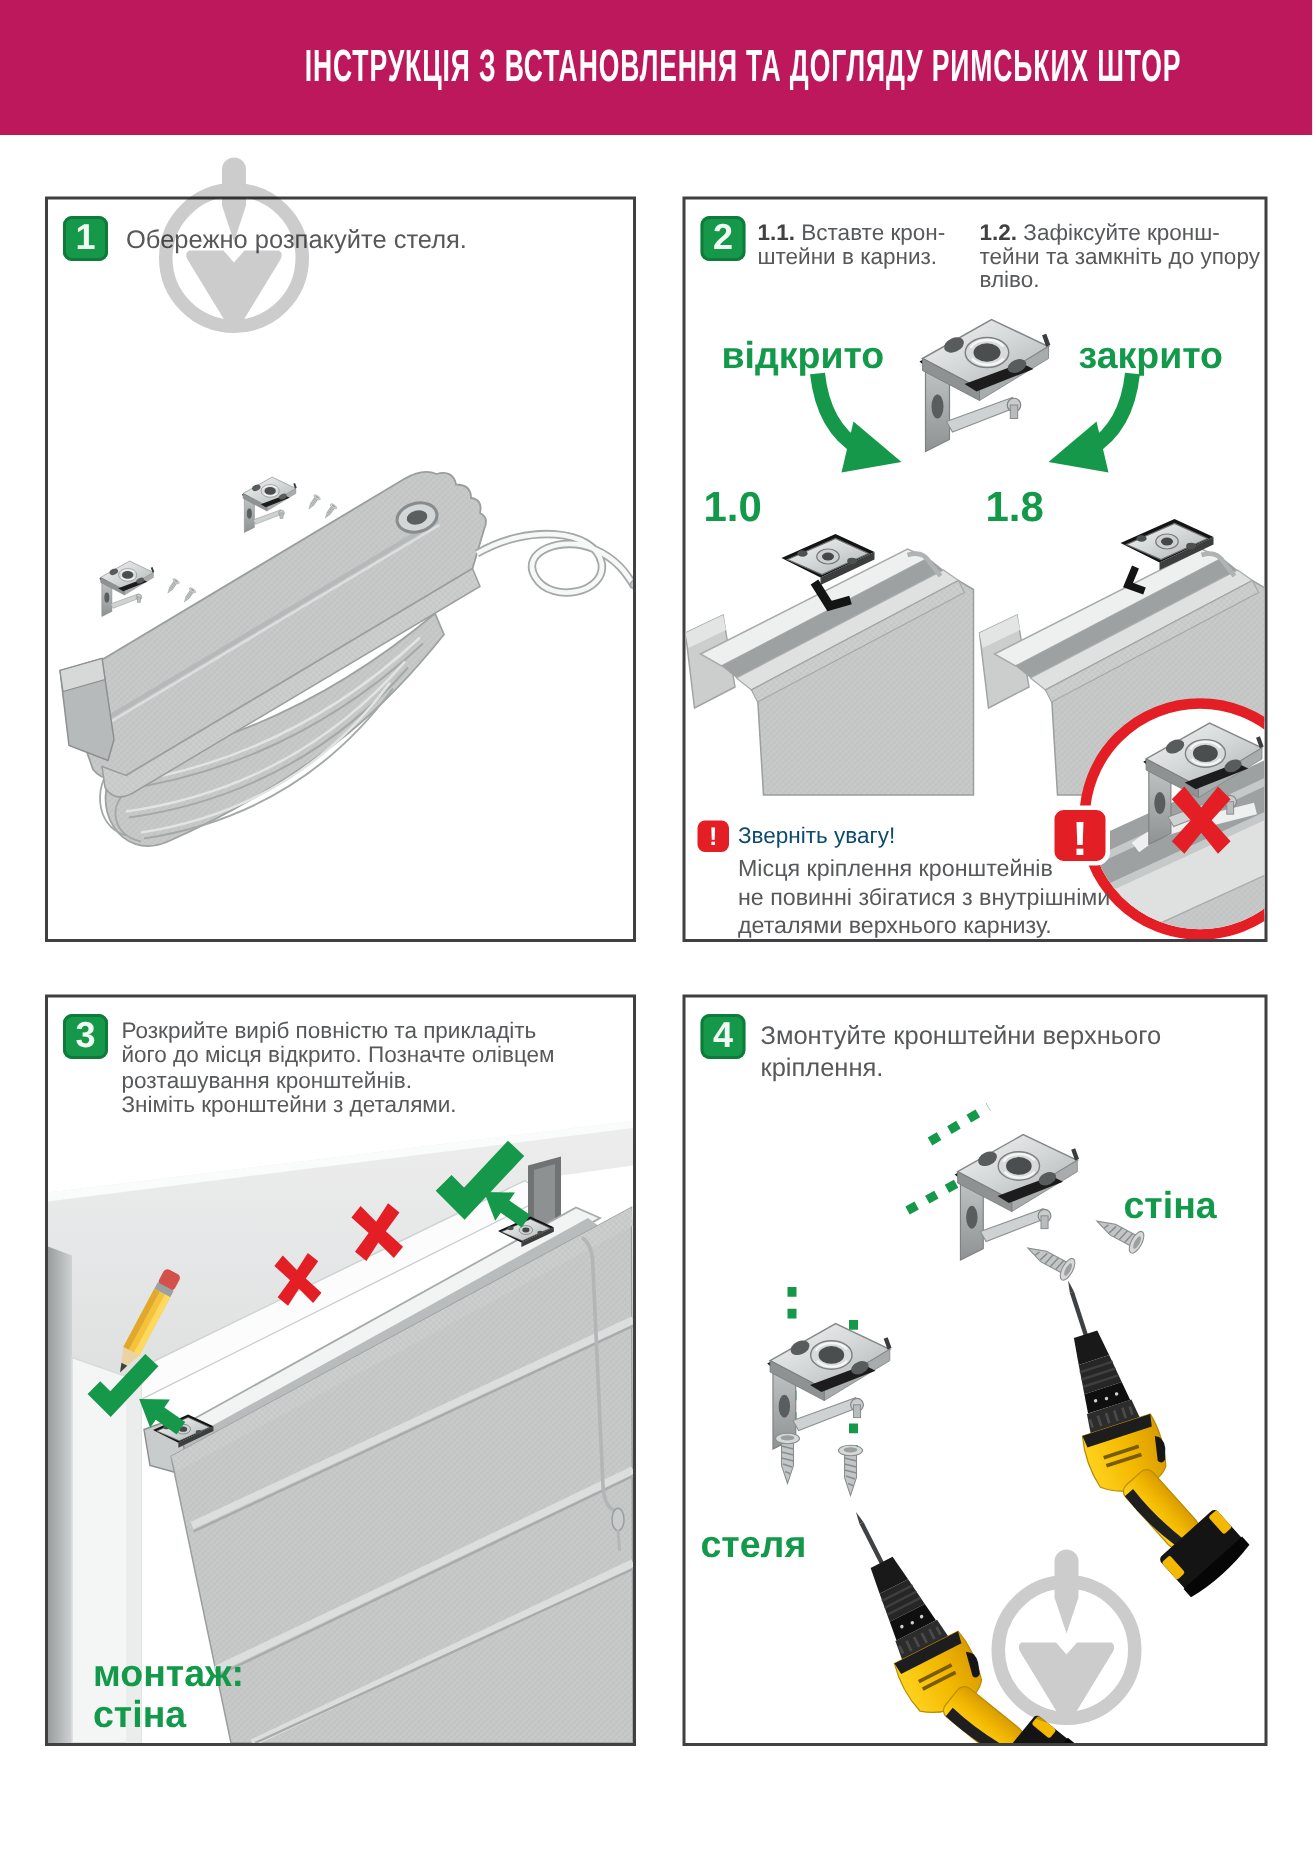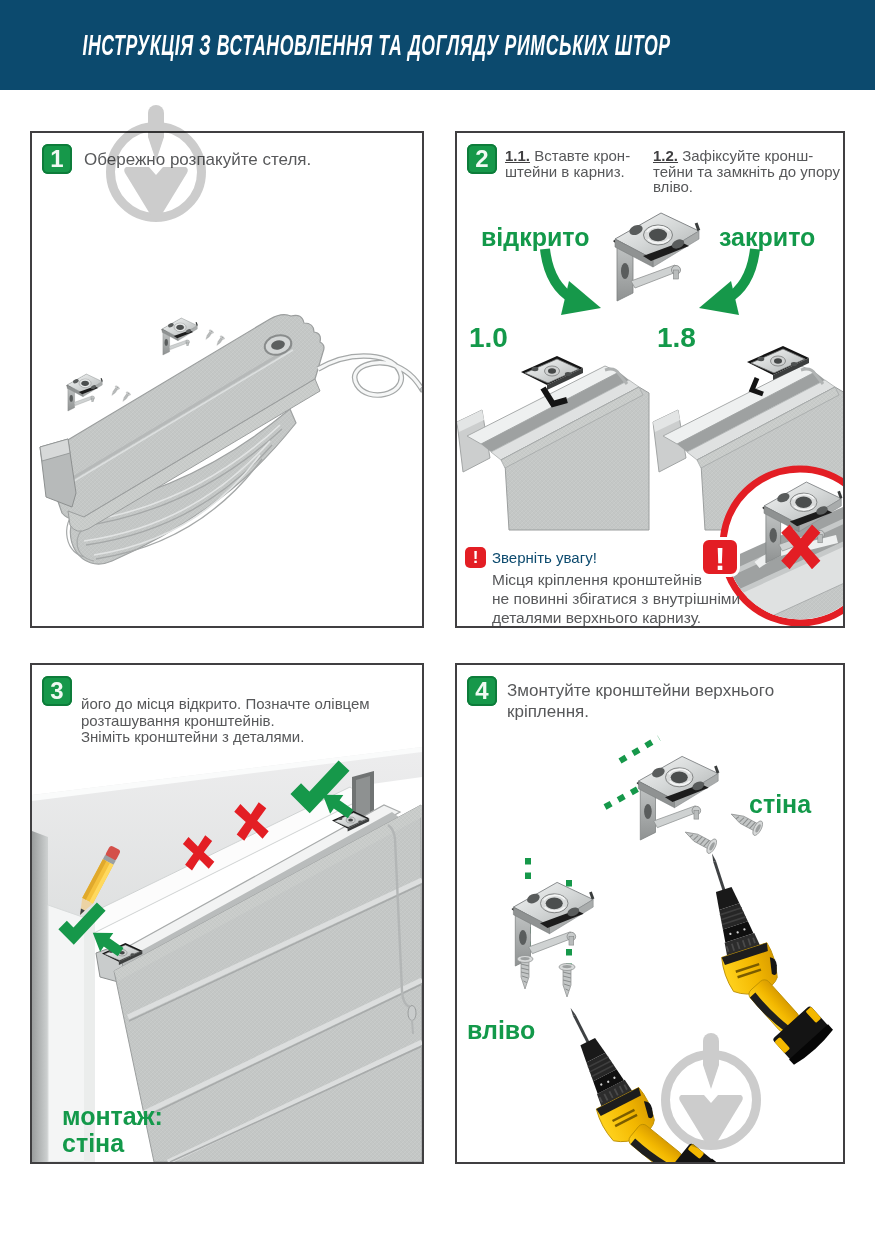--- a/index.html
+++ b/index.html
@@ -1,35 +1,35 @@
 <!DOCTYPE html>
 <html><head>
 <meta charset="utf-8">
 <style>
   * { margin:0; padding:0; box-sizing:border-box; }
   html,body { width:875px; height:1241px; background:#ffffff; font-family:"Liberation Sans",sans-serif; }
   #page { position:relative; width:875px; height:1241px; background:#fff; overflow:hidden; }
 
-  .header-band { position:absolute; left:0; top:0; width:875px; height:90px; background:#0c4a6e;
-                 display:flex; align-items:center; justify-content:flex-end;font-style:italic; }
+  .header-band { position:absolute; left:0; top:0; width:875px; height:90px; background:#be185d;
+                 display:flex; align-items:center; justify-content:flex-start; }
   .header-title { color:#fff; font-weight:bold; font-size:30px; letter-spacing:1px; white-space:nowrap;
                   transform:scaleX(0.59); transform-origin:center; }
 
   .panel { position:absolute; background:#fff; border:2px solid #403f41; overflow:hidden; }
   #panel1 { left:30px; top:131px;  width:394px; height:497px; }
   #panel2 { left:455px; top:131px; width:390px; height:497px; }
   #panel3 { left:30px; top:663px;  width:394px; height:501px; }
   #panel4 { left:455px; top:663px; width:390px; height:501px; }
 
   .num-badge { position:absolute; left:10px; top:11px; width:30px; height:30px; background:#16984a;
                border-radius:6px; color:#f0faf3; font-weight:bold; font-size:24px;
                display:flex; align-items:center; justify-content:center;
                box-shadow:inset 0 0 0 2px #0d7c3a; }
   .step-text { position:absolute; color:#57585a; white-space:nowrap; }
-  b.dark { color:#414042;text-decoration:underline; }
+  b.dark { color:#414042; }
 
   .green-big { position:absolute; color:#13994a; font-weight:bold; white-space:nowrap; }
   .fig-label { font-size:28px; }
   .open-close { font-size:25px; }
   .mount-label { font-size:25px; line-height:27px; }
 
   .warn-title { position:absolute; color:#0c4a6e; font-weight:normal; font-size:15px; }
   .warn-badge { position:absolute; background:#e31e24; color:#fff; font-weight:bold; text-align:center;
                 font-family:"Liberation Sans",sans-serif; }
   .warn-badge.small { left:8px; top:414px; width:21px; height:21px; border-radius:5px; font-size:17px; line-height:21px; }
@@ -315,21 +315,21 @@
       <span>Місця кріплення кронштейнів</span><br>
       <span>не повинні збігатися з внутрішніми</span><br>
       <span>деталями верхнього карнизу.</span>
     </div>
     <div class="warn-badge big">!</div>
   </div>
 
   <div class="panel" id="panel3">
     <div class="num-badge">3</div>
     <div class="step-text" style="left:49px; top:15px; font-size:15px; line-height:16.3px;">
-      <br>
+      <span>Розкрийте виріб повністю та прикладіть</span><br>
       <span>його до місця відкрито. Позначте олівцем</span><br>
       <span>розташування кронштейнів.</span><br>
       <span>Зніміть кронштейни з деталями.</span>
     </div>
 
     <svg width="390" height="497" viewBox="0 0 390 497">
 
       <path d="M0,130 L390,82 L390,112 L318,122 L10,272 L0,276 Z" fill="url(#wallFace)"></path>
       <path d="M0,130 L390,82 L390,87 L0,136 Z" fill="#fafbfb"></path>
 
@@ -443,21 +443,21 @@
       <g transform="translate(102,298)">
           <use href="#screwV"></use>
         </g>
 
       <g transform="translate(162,438) rotate(-27) scale(0.82)">
           <use href="#drill"></use>
         </g>
     </svg>
 
     <div class="green-big mount-label" style="left:292px; top:126px;">стіна</div>
-    <div class="green-big mount-label" style="left:10px; top:352px;">вліво</div>
+    <div class="green-big mount-label" style="left:10px; top:352px;">стеля</div>
   </div>
 
   <svg class="wm" style="left:96px; top:75px;" width="120" height="160" viewBox="0 0 120 160">
       <use href="#wmlogo"></use>
     </svg>
   <svg class="wm" style="left:651px; top:1003px;" width="120" height="160" viewBox="0 0 120 160">
       <use href="#wmlogo"></use>
     </svg>
 
 </div>

